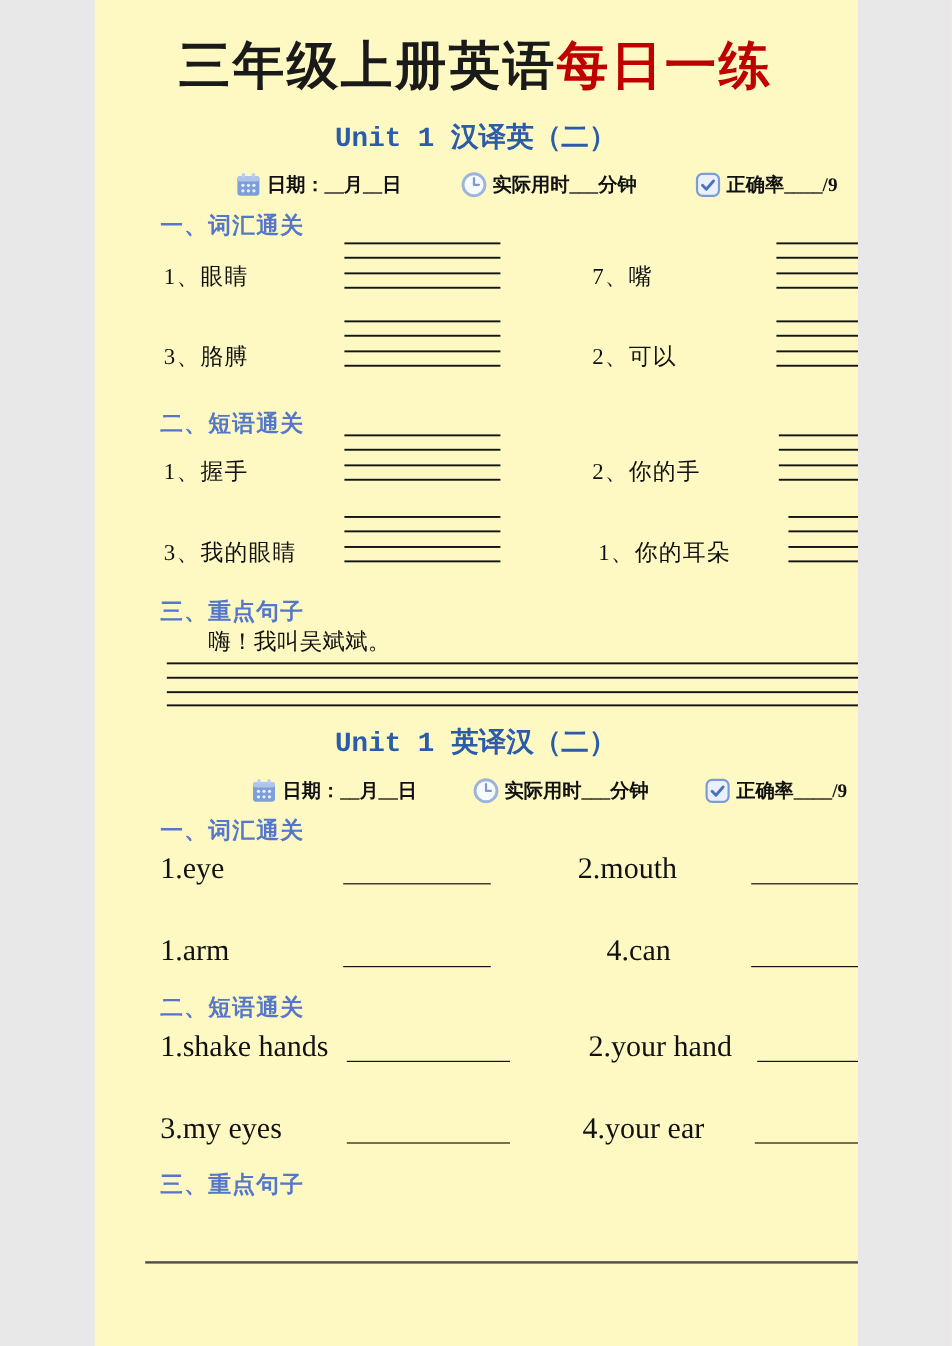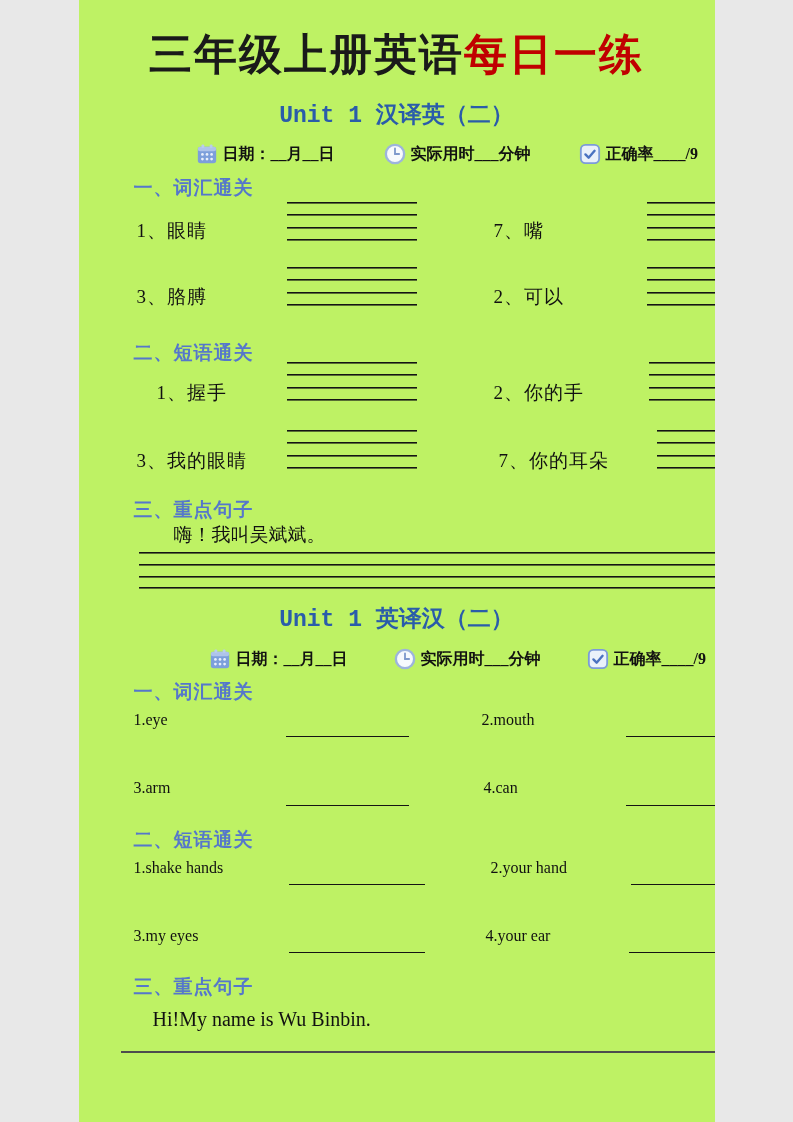--- a/index.html
+++ b/index.html
@@ -1,19 +1,19 @@
 <!DOCTYPE html>
 <html><head>
 <meta charset="utf-8">
 <style>
   * { margin:0; padding:0; box-sizing:border-box; }
   html,body { background:#e8e8e8; }
   .page {
     position:relative; width:636px; height:1122px; margin:0 auto;
-    background:#bef264; overflow:hidden;
+    background:#fef9c3; overflow:hidden;
     font-family:"Liberation Serif","DejaVu Serif",serif; color:#1a1a1a;
   }
 
   
   .page-title {
     position:absolute; top:26px; left:0; width:100%;
     text-align:center; font-size:43px; font-weight:900; letter-spacing:2px;
     font-family:"Liberation Serif","DejaVu Serif",serif;
   }
   .page-title .t-red { color:#c00000; }
@@ -52,21 +52,21 @@
 
   
   .sec-head {
     position:absolute; font-size:19px; font-weight:bold; color:#5577cb;
     font-family:"Liberation Sans","DejaVu Sans",sans-serif; letter-spacing:1px;
   }
 
   
   .cn-item { position:absolute; font-size:19px; color:#111; letter-spacing:1px; }
   
-  .en-item { position:absolute; font-size:16px; color:#111; }
+  .en-item { position:absolute; font-size:25px; color:#111; }
 
   
   .grid4 {
     position:absolute; height:39px;
     background-image:
       linear-gradient(#141414,#141414),
       linear-gradient(#141414,#141414),
       linear-gradient(#141414,#141414),
       linear-gradient(#141414,#141414);
     background-size:100% 1.6px;
@@ -151,28 +151,28 @@
   <div class="cn-item" style="left:415px; top:218px;">7、嘴</div>
   <div class="grid4" style="left:568px; top:202px; width:132px;"></div>
 
   <div class="cn-item" style="left:58px; top:284px;">3、胳膊</div>
   <div class="grid4" style="left:208px; top:267px; width:130px;"></div>
   <div class="cn-item" style="left:415px; top:284px;">2、可以</div>
   <div class="grid4" style="left:568px; top:267px; width:134px;"></div>
 
   <div class="sec-head" style="left:55px; top:340px;">二、短语通关</div>
 
-  <div class="cn-item" style="left:58px; top:380px;margin-left:20px;">1、握手</div>
+  <div class="cn-item" style="left:58px; top:380px;">1、握手</div>
   <div class="grid4" style="left:208px; top:362px; width:130px;"></div>
   <div class="cn-item" style="left:415px; top:380px;">2、你的手</div>
   <div class="grid4" style="left:570px; top:362px; width:125px;"></div>
 
   <div class="cn-item" style="left:58px; top:448px;">3、我的眼睛</div>
   <div class="grid4" style="left:208px; top:430px; width:130px;"></div>
-  <div class="cn-item" style="left:420px; top:448px;">7、你的耳朵</div>
+  <div class="cn-item" style="left:420px; top:448px;">1、你的耳朵</div>
   <div class="grid4" style="left:578px; top:430px; width:118px;"></div>
 
   <div class="sec-head" style="left:55px; top:497px;">三、重点句子</div>
   <div class="sentence-cn" style="left:95px; top:522px;">嗨！我叫吴斌斌。</div>
   <div class="grid4 big" style="left:60px; top:552px; width:676px;"></div>
 
   <div class="unit-title" style="top:603px;">Unit 1 英译汉（二）</div>
 
   <div class="meta-item" style="left:130px; top:648px;">
     <span>
@@ -219,35 +219,34 @@
     </div>
   </div>
 
   <div class="sec-head" style="left:55px; top:679px;">一、词汇通关</div>
 
   <div class="en-item" style="left:55px; top:711px;">1.eye</div>
   <div class="uline" style="left:207px; top:736px; width:123px;"></div>
   <div class="en-item" style="left:403px; top:711px;">2.mouth</div>
   <div class="uline" style="left:547px; top:736px; width:142px;"></div>
 
-  <div class="en-item" style="left:55px; top:779px;">3.arm</div>
+  <div class="en-item" style="left:55px; top:779px;">1.arm</div>
   <div class="uline" style="left:207px; top:805px; width:123px;"></div>
-  <div class="en-item" style="left:405px; top:779px;text-align:right;">4.can</div>
+  <div class="en-item" style="left:427px; top:779px;text-align:right;">4.can</div>
   <div class="uline" style="left:547px; top:805px; width:142px;"></div>
 
   <div class="sec-head" style="left:55px; top:827px;">二、短语通关</div>
 
   <div class="en-item" style="left:55px; top:859px;">1.shake hands</div>
   <div class="uline" style="left:210px; top:884px; width:136px;"></div>
   <div class="en-item" style="left:412px; top:859px;">2.your hand</div>
   <div class="uline" style="left:552px; top:884px; width:136px;"></div>
 
   <div class="en-item" style="left:55px; top:927px;">3.my eyes</div>
   <div class="uline" style="left:210px; top:952px; width:136px;"></div>
   <div class="en-item" style="left:407px; top:927px;">4.your ear</div>
   <div class="uline" style="left:550px; top:952px; width:134px;"></div>
 
   <div class="sec-head" style="left:55px; top:974px;">三、重点句子</div>
-  <div class="sentence-en" style="left:74px; top:1008px;">Hi!My name is Wu Binbin.</div>
   <div class="long-line" style="left:42px; top:1051px; width:668px;"></div>
 
 
 </div>
 
 </body></html>

